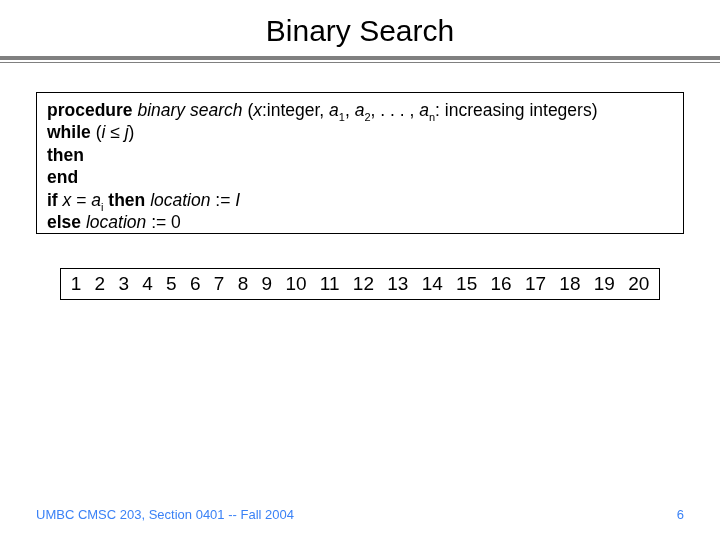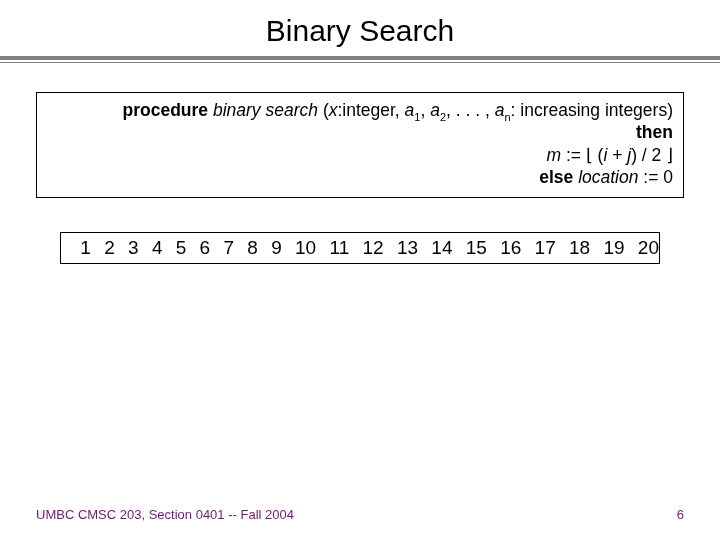--- a/index.html
+++ b/index.html
@@ -19,48 +19,47 @@
     padding-top: 14px;
     padding-bottom: 6px;
     font-weight: normal;
   }
   .hr-wrap { position: relative; height: 8px; margin: 2px 0 28px 0; }
   .hr-top { height: 4px; background: #808080; }
   .hr-bot { height: 1px; background: #808080; margin-top: 2px; }
   .algo-box {
     margin: 0 36px 0 36px;
     border: 1.5px solid #000;
-    padding: 6px 10px 8px 10px;
+    padding: 6px 10px 0 10px;
     font-size: 17.5px;
     line-height: 1.28;
-    text-align: right;
   }
   .algo-box .line { white-space: nowrap; }
   .indent1 { padding-left: 86px; }
   .sub { font-size: 11px; vertical-align: sub; line-height: 0; }
   .i { font-style: italic; }
   .b { font-weight: bold; }
   .number-row {
     margin: 34px 60px 0 60px;
     border: 1.5px solid #000;
     padding: 4px 0;
     font-size: 19px;
     letter-spacing: 0;
-    text-align: right;
+    text-align: center;
     white-space: nowrap;
   }
   .number-row span { margin-right: 8px; }
   .number-row span:last-child { margin-right: 0; }
   .footer {
     position: absolute;
     bottom: 18px;
     left: 36px;
     right: 36px;
     font-size: 13px;
-    color: #701a75;
+    color: #3b82f6;
   }
   .footer-page { position: absolute; right: 0; bottom: 0; font-size: 13px; }
 </style>
 </head>
 <body>
 
 <div class="title">Binary Search</div>
 
 <div class="hr-wrap">
   <div class="hr-top"></div>
@@ -71,32 +70,38 @@
 
   <div class="line">
     <span class="b">procedure</span>
     <span> </span>
     <span class="i">binary search</span>
     <span> (</span><span class="i">x</span><span>:integer, </span><span class="i">a</span><span class="sub">1</span><span>, </span><span class="i">a</span><span class="sub">2</span><span>, . . . , </span><span class="i">a</span><span class="sub">n</span><span>: increasing integers)</span>
   </div>
 
 
 
+  <div class="line">
+    <span class="b">while</span><span> (</span><span class="i">i</span><span> ≤ </span><span class="i">j</span><span>)</span>
+  </div>
 
   <div class="line">
     <span class="b">then</span>
   </div>
 
-  <div class="line indent1">
-    <span class="i">m</span><span> := ⌊ (</span><span class="i">i</span><span> + </span><span class="i">j</span><span>) / 2 ⌋</span>
-  </div>
 
 
 
+  <div class="line">
+    <span class="b">end</span>
+  </div>
 
+  <div class="line">
+    <span class="b">if</span><span> </span><span class="i">x</span><span> = </span><span class="i">a</span><span class="sub">i</span><span class="b"> then</span><span> </span><span class="i">location</span><span> := </span><span class="i">I</span>
+  </div>
 
   <div class="line">
     <span class="b">else</span><span> </span><span class="i">location</span><span> := 0</span>
   </div>
 
 </div>
 
 <div class="number-row">
   <span>1</span>
   <span>2</span>

